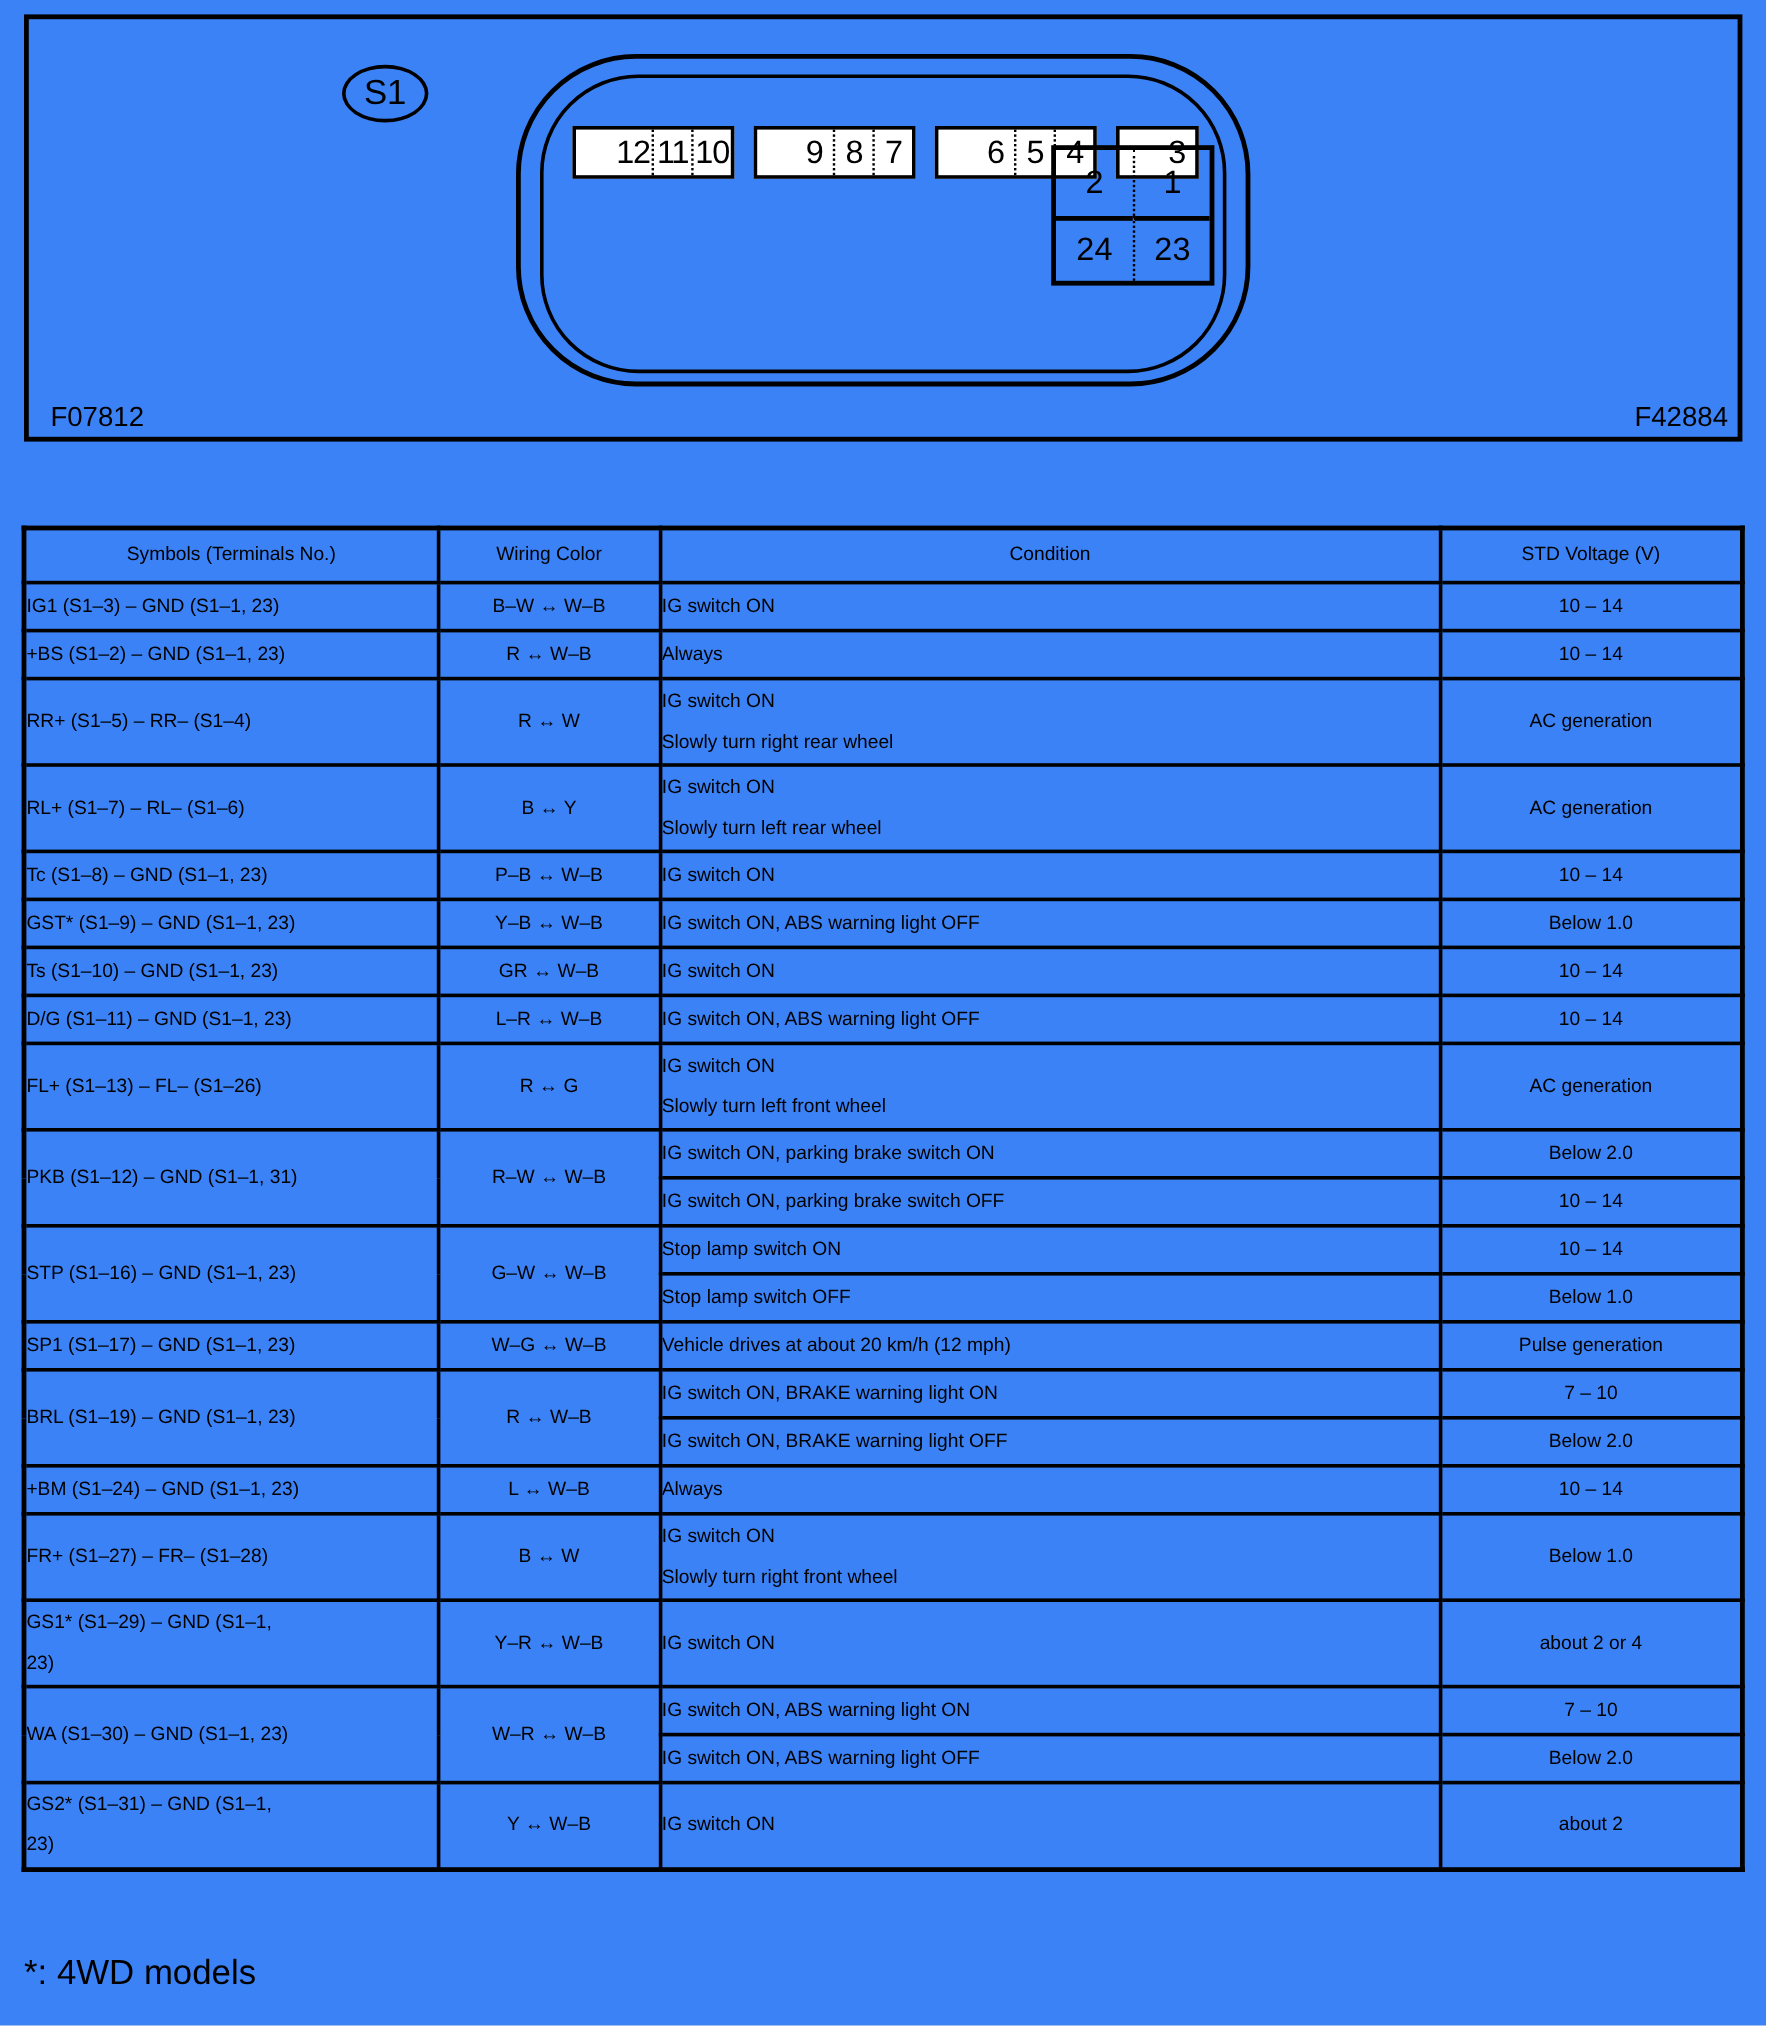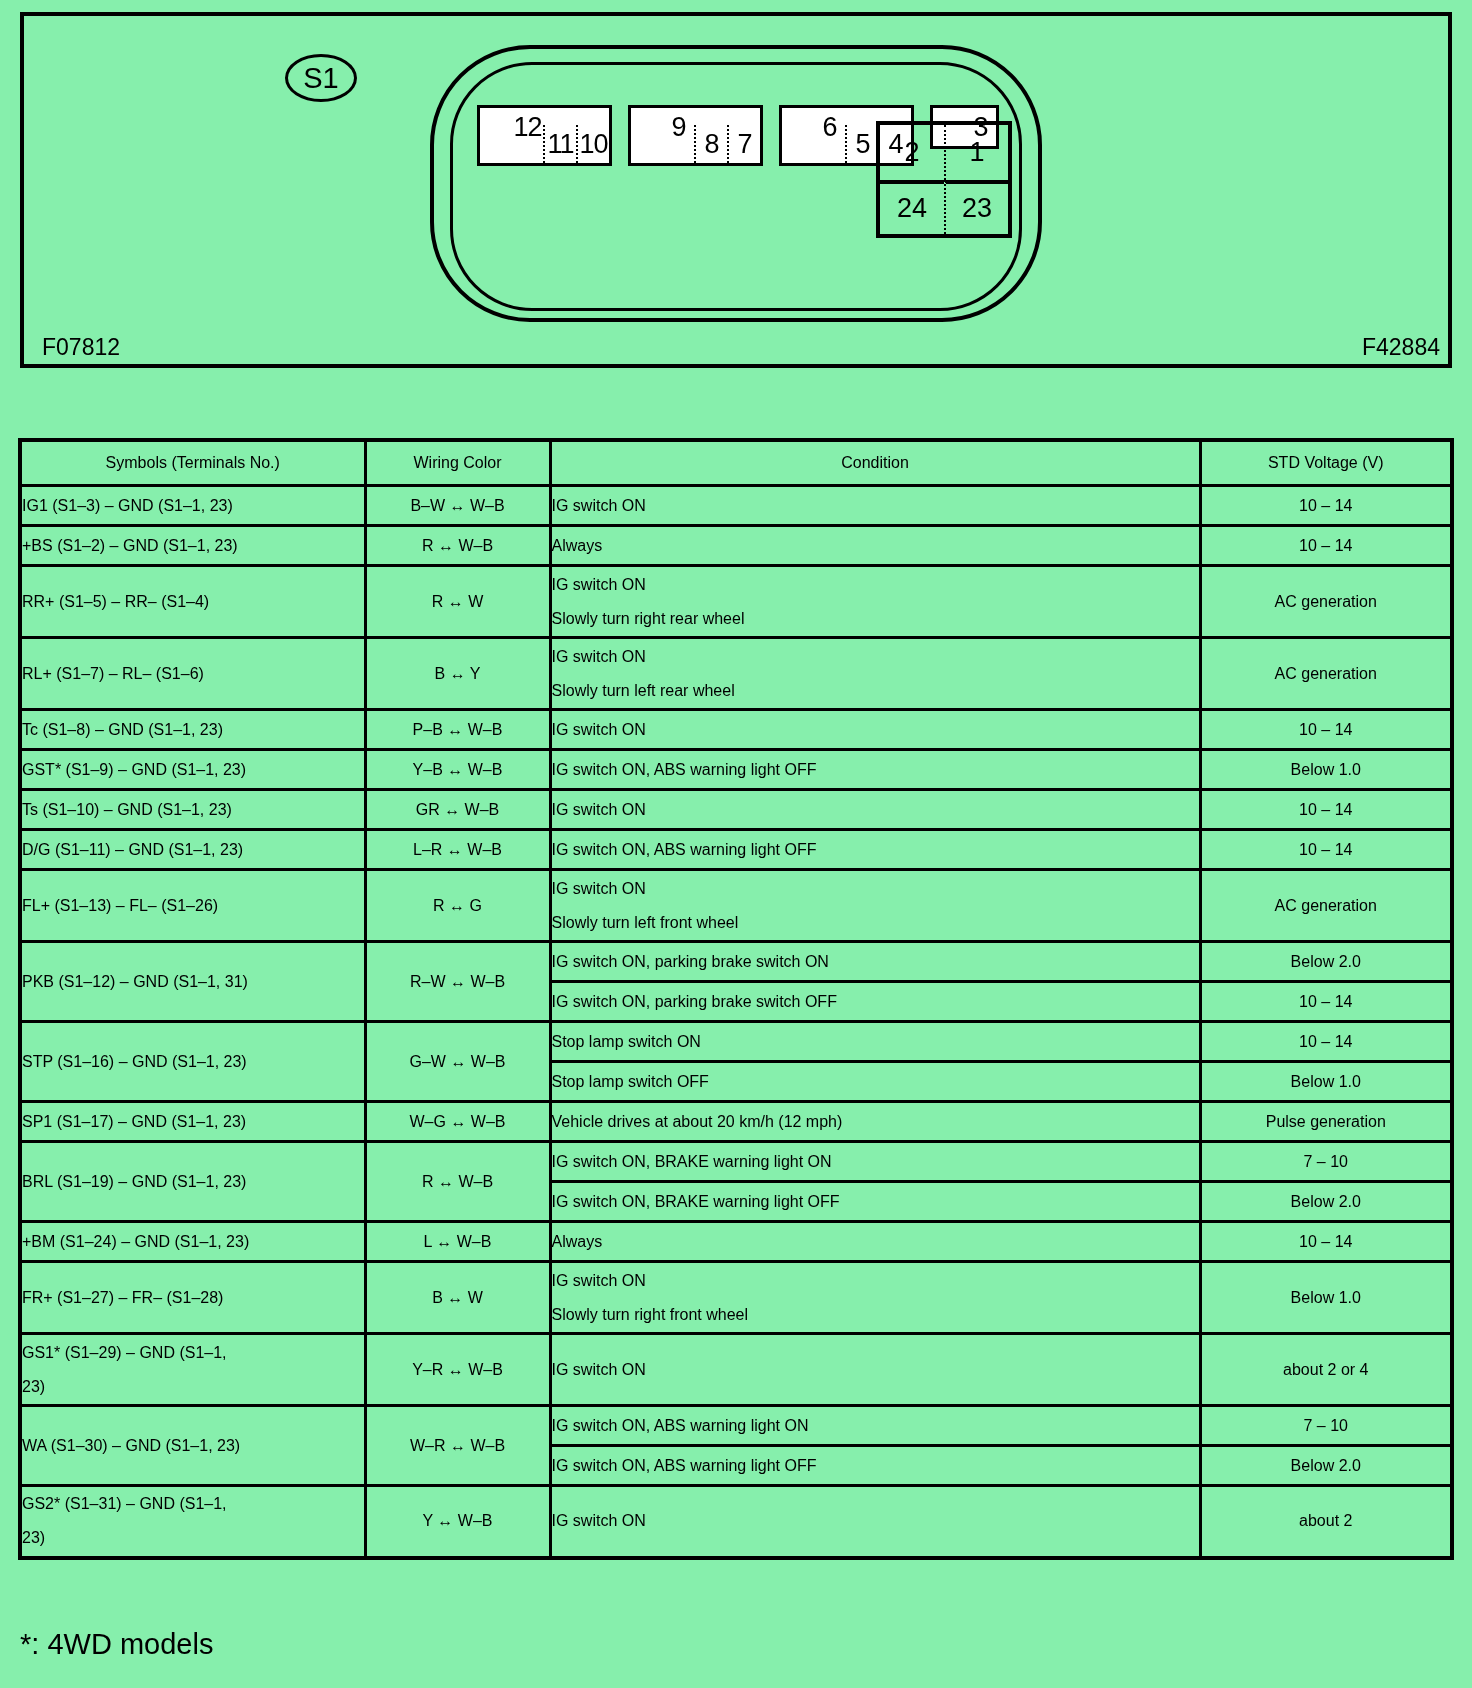--- a/index.html
+++ b/index.html
@@ -1,20 +1,20 @@
 <!DOCTYPE html>
 <html><head>
 <meta charset="utf-8">
 <style>
   html, body { margin: 0; padding: 0; background: #e8e8e8; }
   #page {
     position: relative;
     width: 1472px;
     height: 1688px;
-    background: #86efac;
+    background: #3b82f6;
     font-family: "Liberation Sans", sans-serif;
     color: #000;
     overflow: hidden;
   }
 
   
   #figure-area { position: relative; width: 1472px; height: 438px; }
   #figure-frame {
     position: absolute; left: 20px; top: 12px;
     width: 1424px; height: 348px;
@@ -38,21 +38,21 @@
     border: 3px solid #000; border-radius: 82px;
   }
   #pins { position: absolute; left: 459px; top: 105px; }
   .pin-row { display: flex; gap: 16px; height: 44px; margin-bottom: 7px; align-items: flex-start; }
   .pin-row.offset { margin-left: 18px; }
   .pin-group { display: flex; border: 3px solid #000; background: #fff; padding-left: 32px; }
   .pin-cell {
     width: 31px; height: 38px; line-height: 38px;
     text-align: center; font-size: 27px; letter-spacing: -1px;
   }
-  .pin-cell + .pin-cell { border-left: 2px dotted #000; margin-top: 17px; }
+  .pin-cell + .pin-cell { border-left: 2px dotted #000; }
   .blank-cell {
     width: 16px; height: 32px; border: 3px solid #000;
     margin-left: -6px; margin-top: 3px;
   }
   #power-block {
     position: absolute; left: 876px; top: 121px;
     width: 128px; height: 109px;
     border: 4px solid #000;
     display: grid; grid-template-columns: 1fr 1fr; grid-template-rows: 1fr 1fr;
   }

